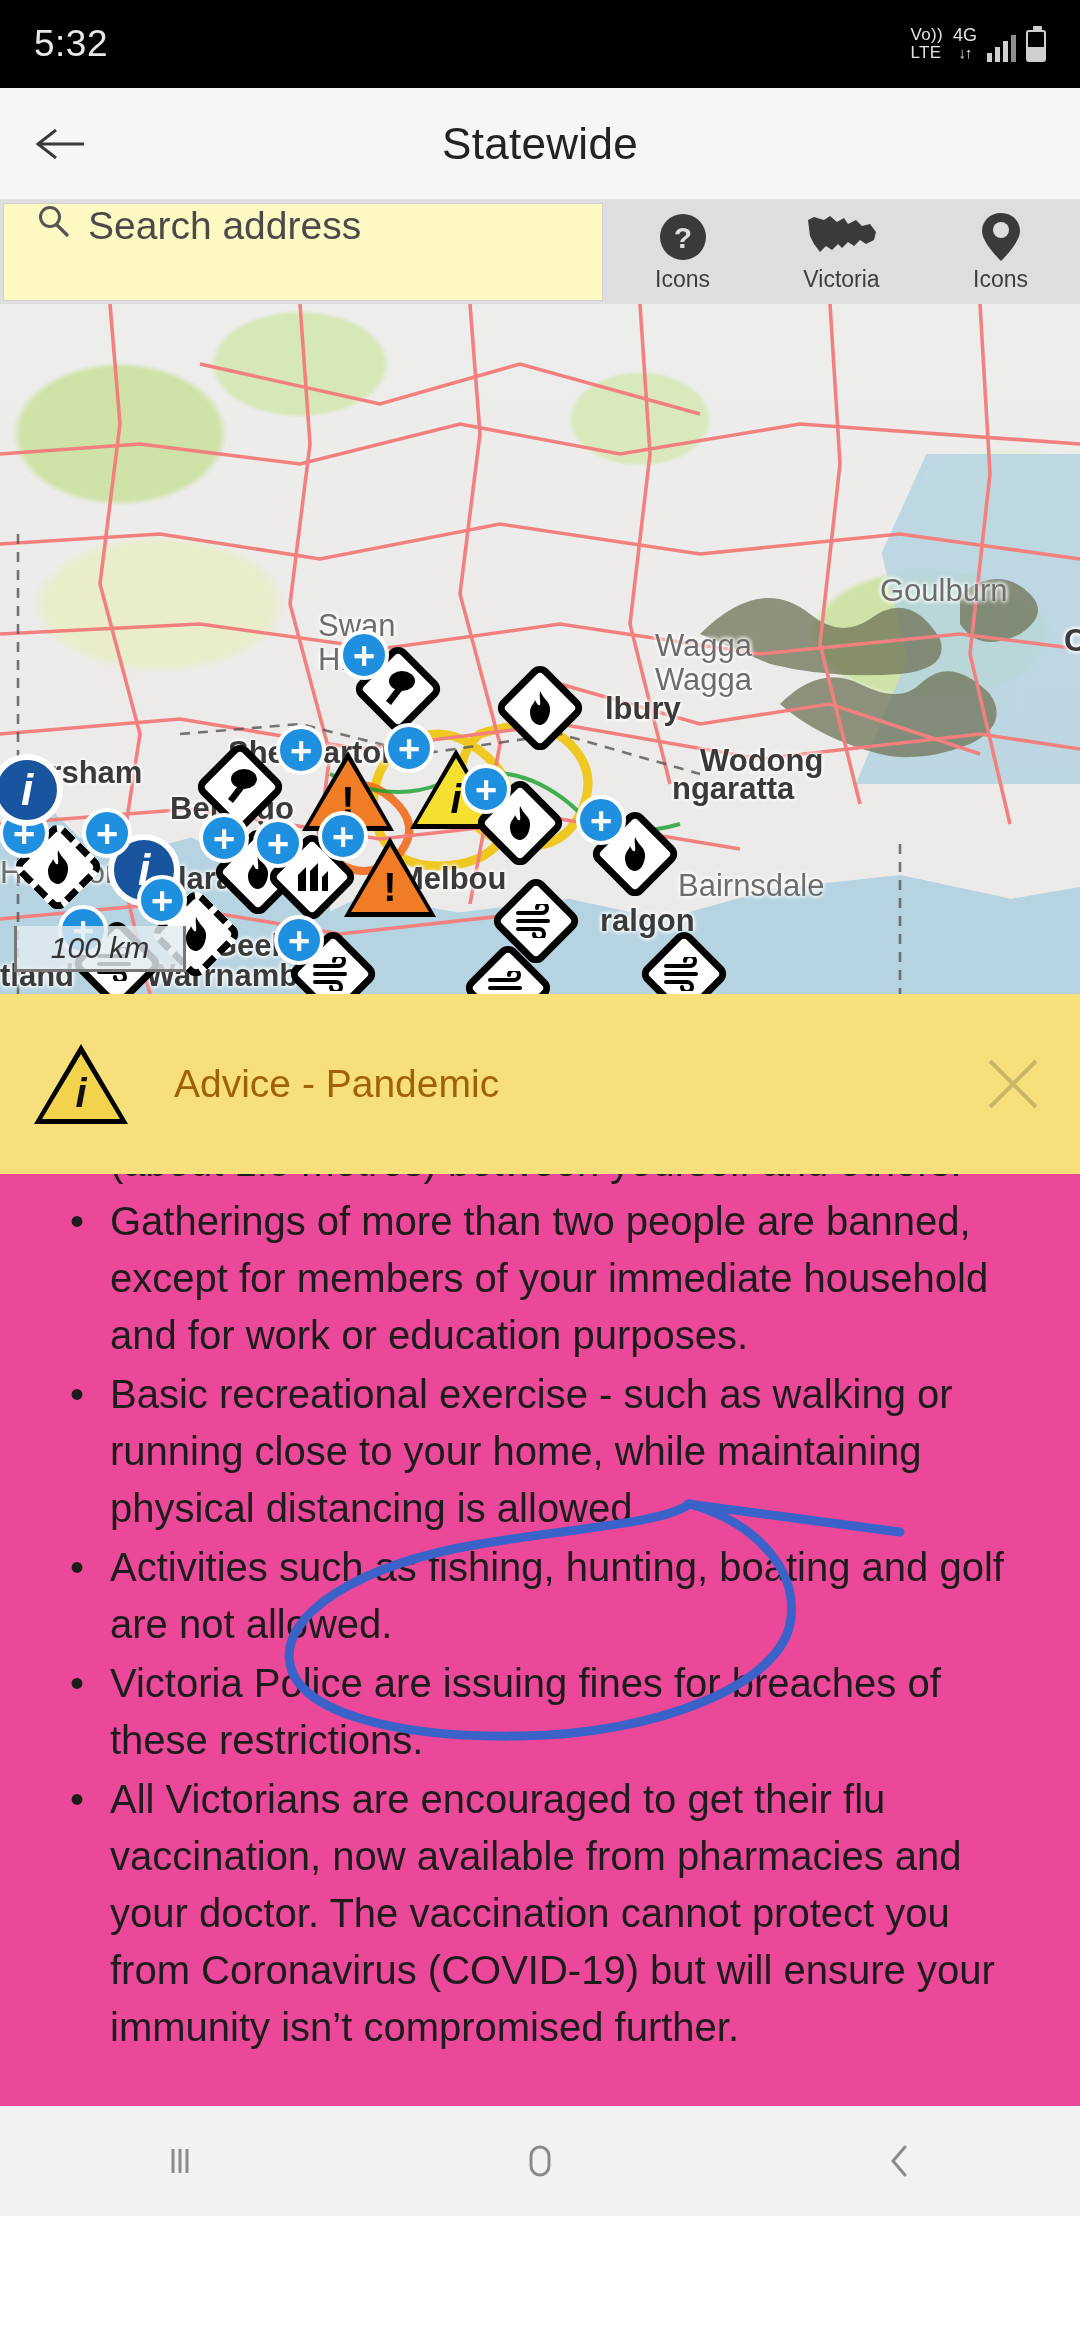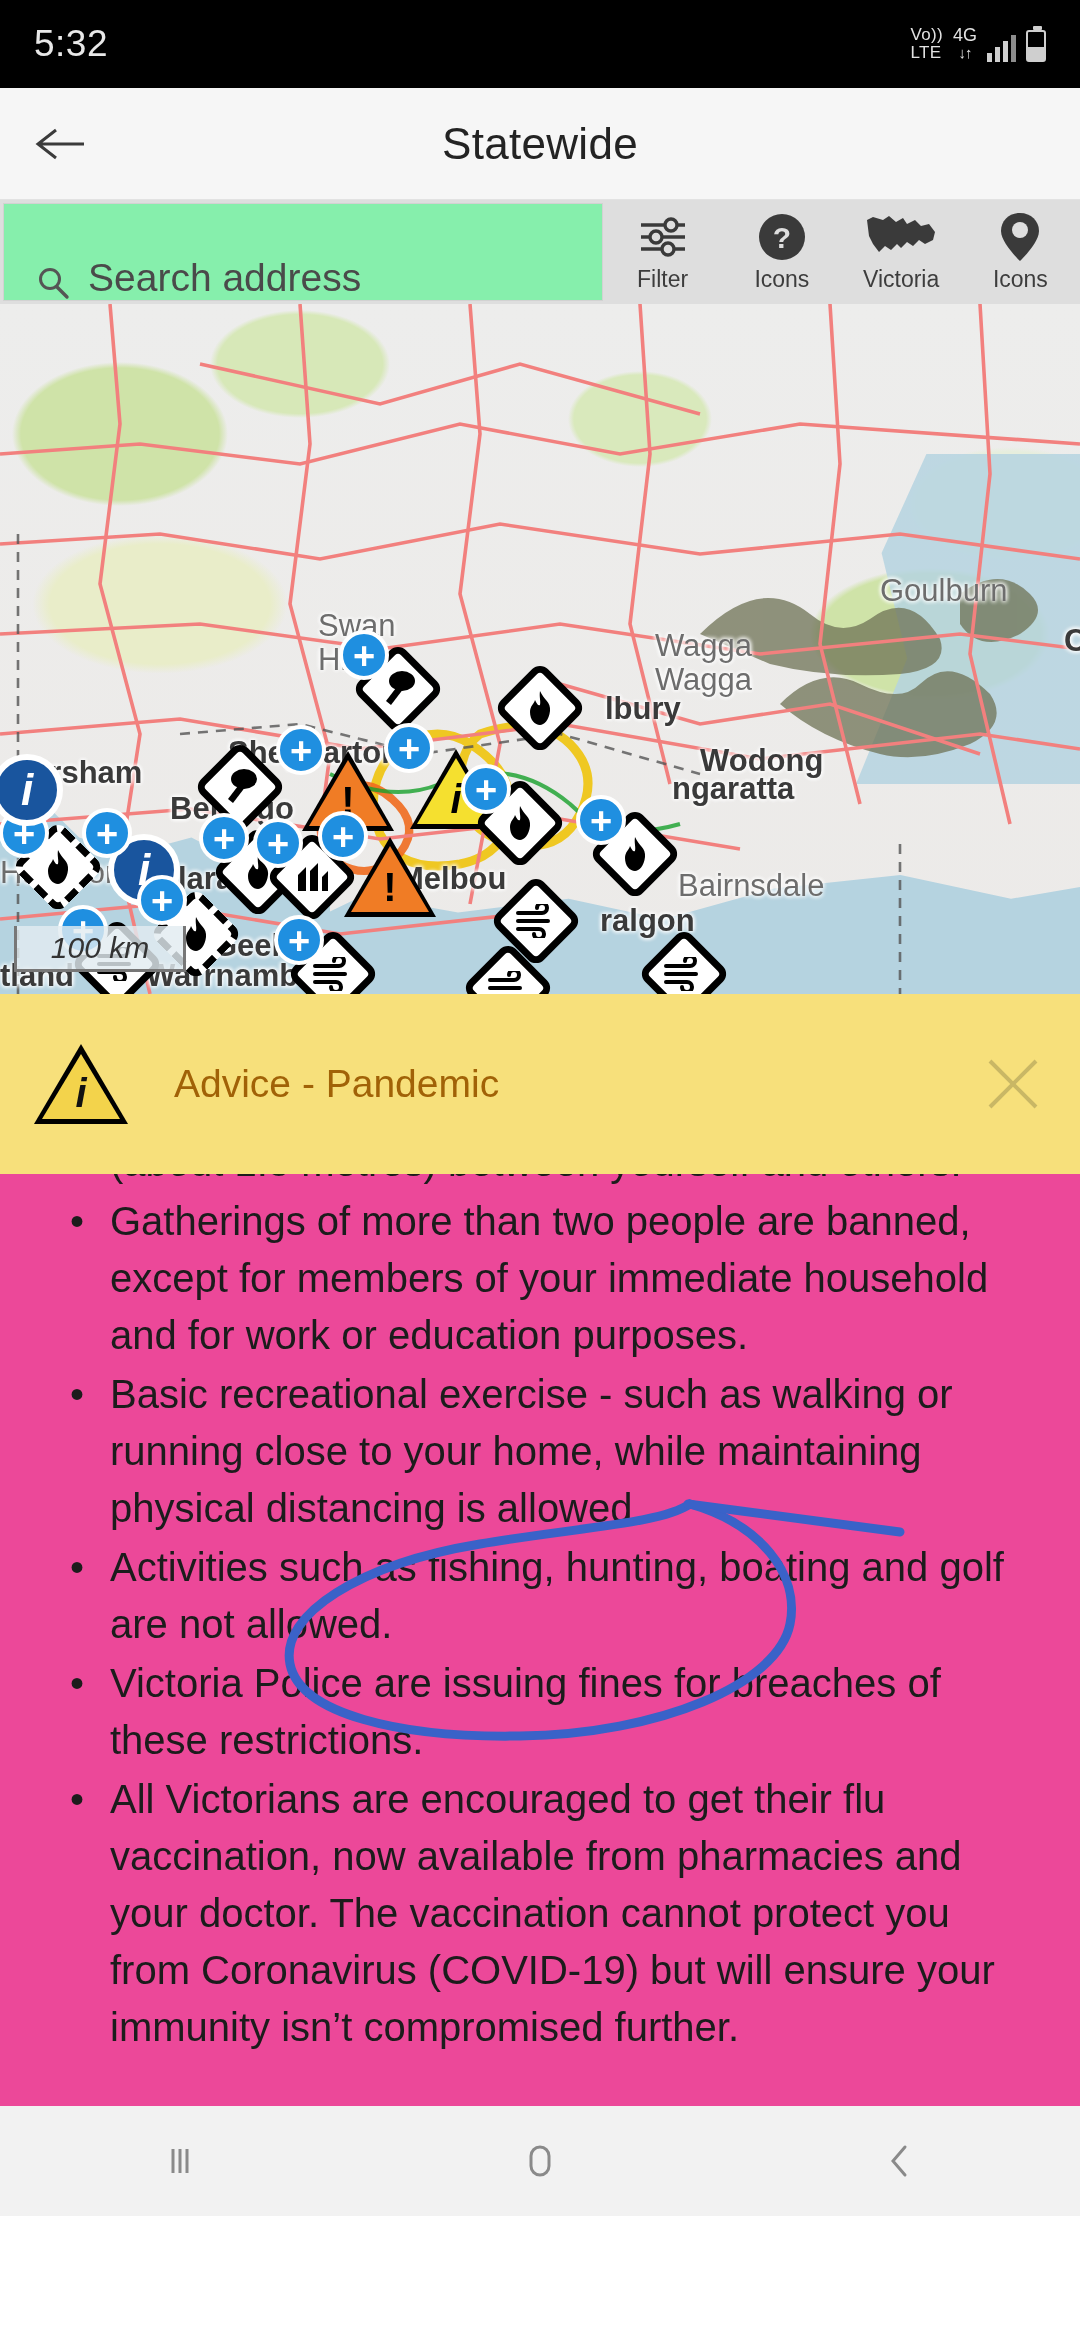--- a/index.html
+++ b/index.html
@@ -45,22 +45,22 @@
   .back-arrow { width:120px; display:flex; align-items:center; justify-content:center; }
   .back-arrow svg { width:52px; height:40px; }
   .appbar-title {
     position:absolute; left:0; right:0; text-align:center;
     font-size:44px; color:#232323; letter-spacing:.3px; pointer-events:none;
   }
 
   
   .toolsrow { display:flex; height:104px; background:#dedede; }
   .searchbox {
-    flex:0 0 600px; background:#86efac; border:1px solid #d2d2d2;
-    display:flex; align-items:flex-end; gap:18px; padding-left:32px;
+    flex:0 0 600px; background:#fef9c3; border:1px solid #d2d2d2;
+    display:flex; align-items:flex-start; gap:18px; padding-left:32px;
     margin:3px 0 3px 3px;
   }
   .search-ph { font-size:39px; color:#4a4a4a; }
   .mag { width:34px; height:34px; flex:none; }
   .tools { flex:1; display:flex; }
   .tool {
     flex:1; display:flex; flex-direction:column; align-items:center;
     justify-content:center; gap:4px; color:#3a3a3a;
   }
   .tool-ico { height:50px; display:flex; align-items:center; justify-content:center; }
@@ -194,33 +194,20 @@
   <div class="toolsrow">
     <div class="searchbox">
       <svg class="mag" viewBox="0 0 34 34">
         <circle cx="14" cy="13" r="9.5" fill="none" stroke="#555" stroke-width="3"></circle>
         <line x1="21" y1="21" x2="31" y2="31" stroke="#555" stroke-width="3.4" stroke-linecap="round"></line>
       </svg>
       <span class="search-ph">Search address</span>
     </div>
     <div class="tools">
 
-      <div class="tool">
-        <div class="tool-ico">
-          <svg width="52" height="44" viewBox="0 0 52 44">
-            <line x1="4" y1="10" x2="48" y2="10" stroke="#3a3a3a" stroke-width="3.4"></line>
-            <line x1="4" y1="22" x2="48" y2="22" stroke="#3a3a3a" stroke-width="3.4"></line>
-            <line x1="4" y1="34" x2="48" y2="34" stroke="#3a3a3a" stroke-width="3.4"></line>
-            <circle cx="34" cy="10" r="6" fill="#dedede" stroke="#3a3a3a" stroke-width="3.4"></circle>
-            <circle cx="19" cy="22" r="6" fill="#dedede" stroke="#3a3a3a" stroke-width="3.4"></circle>
-            <circle cx="31" cy="34" r="6" fill="#dedede" stroke="#3a3a3a" stroke-width="3.4"></circle>
-          </svg>
-        </div>
-        <div class="tool-lbl">Filter</div>
-      </div>
 
       <div class="tool">
         <div class="tool-ico">
           <svg width="50" height="50" viewBox="0 0 50 50">
             <circle cx="25" cy="25" r="23" fill="#3a3a3a"></circle>
             <text x="25" y="36" font-size="30" font-weight="bold" fill="#dedede" text-anchor="middle" font-family="Liberation Sans, sans-serif">?</text>
           </svg>
         </div>
         <div class="tool-lbl">Icons</div>
       </div>

